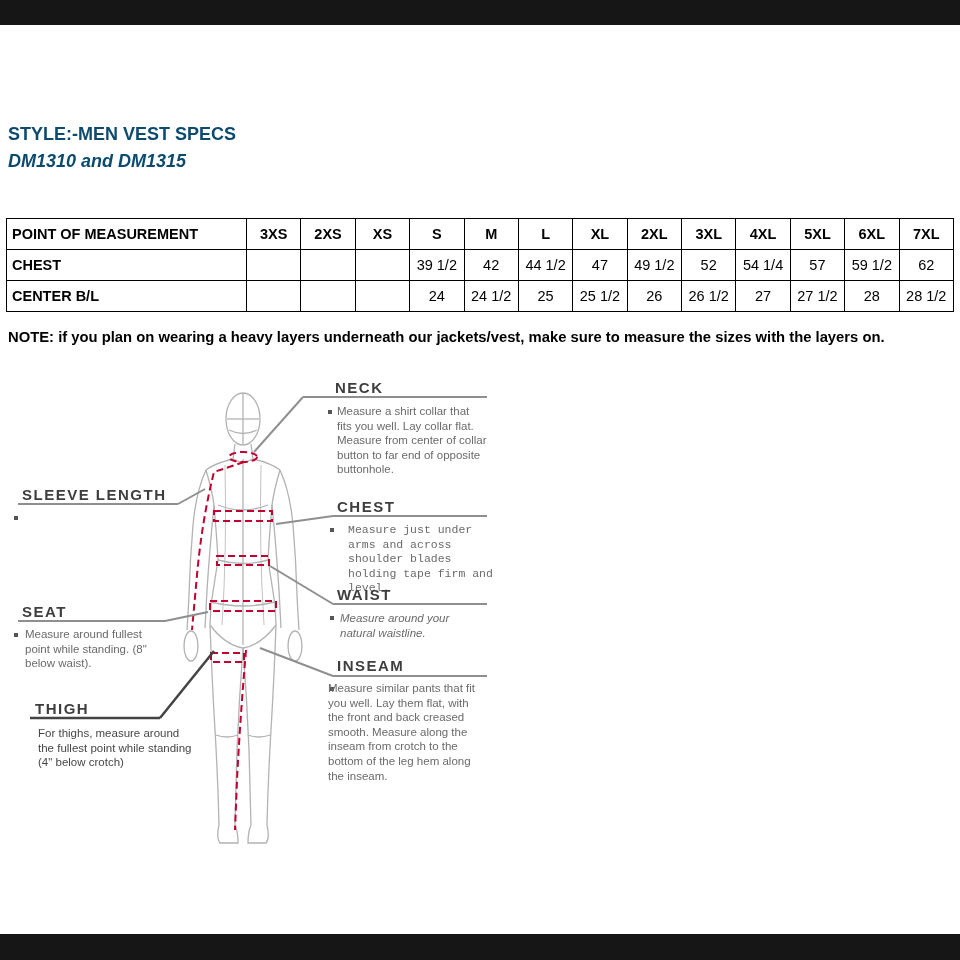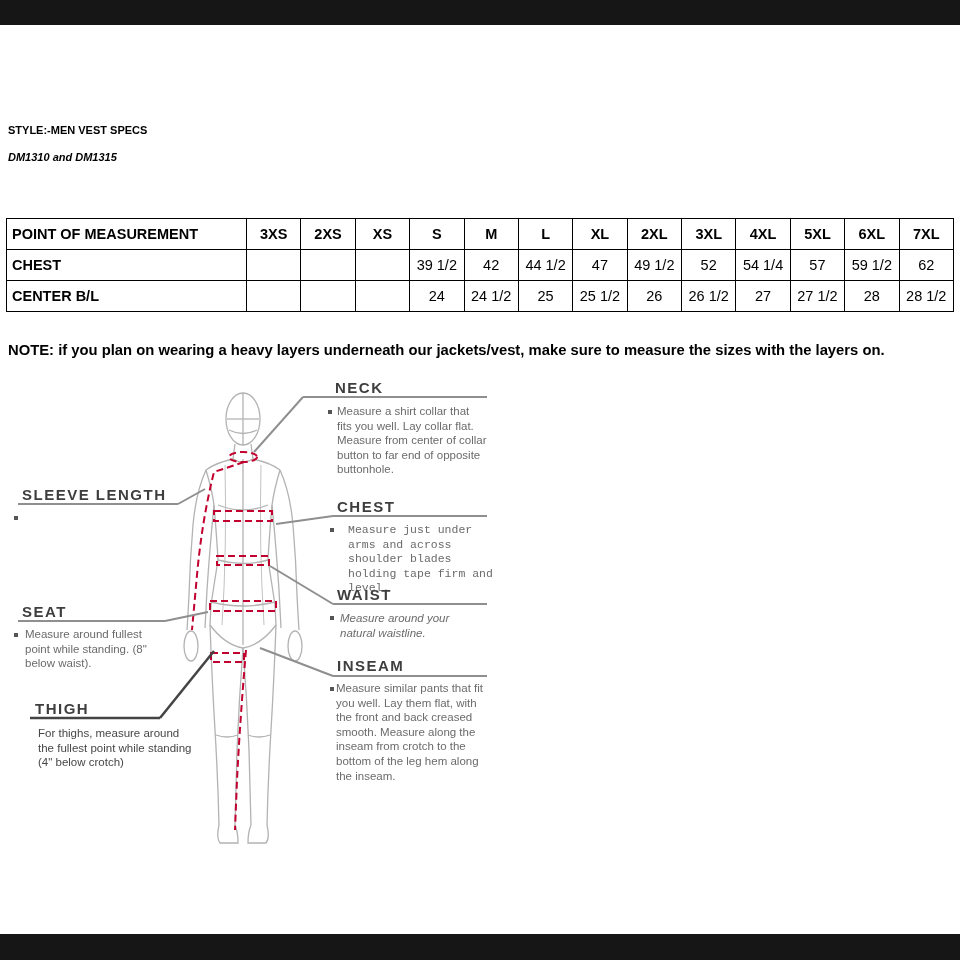--- a/index.html
+++ b/index.html
@@ -1,24 +1,24 @@
 <!DOCTYPE html>
 <html><head>
 <meta charset="utf-8">
 <style>
   html,body{margin:0;padding:0;background:#ffffff;}
   .page{position:relative;width:960px;height:960px;background:#ffffff;overflow:hidden;
         font-family:"Liberation Sans",sans-serif;color:#000;}
   .bar{position:absolute;left:0;width:960px;background:#161616;}
   .bar.top{top:0;height:25px;}
   .bar.bottom{top:934px;height:26px;}
-  .title-line{position:absolute;left:8px;font-size:11px;font-weight:bold;color:#000000;}
+  .title-line{position:absolute;left:8px;font-size:18px;font-weight:bold;color:#0c4a6e;}
   .title1{top:124px;}
   .title2{top:151px;font-style:italic;}
-  .note{position:absolute;left:8px;top:342px;font-size:14.8px;font-weight:bold;white-space:nowrap;}
+  .note{position:absolute;left:8px;top:329px;font-size:14.8px;font-weight:bold;white-space:nowrap;}
   table.spec{position:absolute;left:6px;top:218px;width:948px;border-collapse:collapse;
              table-layout:fixed;font-size:14.5px;border:1px solid #b91c1c;}
   table.spec td{border:1px solid #000;height:30px;text-align:center;padding:0 2px;
                 overflow:hidden;white-space:nowrap;}
   table.spec tr.head td{font-weight:bold;}
   table.spec td.rowlabel{text-align:left;padding-left:5px;font-weight:bold;}
   .diagram-svg{position:absolute;left:0;top:370px;width:960px;height:500px;}
   .lbl{position:absolute;font-size:15px;font-weight:bold;letter-spacing:1.5px;color:#3e3e3e;white-space:nowrap;}
   .desc{position:absolute;font-size:11.5px;line-height:14.6px;color:#6b6b6b;}
   .desc.dark{color:#474747;}
@@ -180,21 +180,21 @@
   <div class="lbl" style="left:337px;top:498px;">CHEST</div>
   <div class="bullet" style="left:330px;top:528px;"></div>
   <div class="desc" style="left:348px;top:523px;width:155px;font-family:Liberation Mono, monospace;">Measure just under arms and across shoulder blades holding tape firm and level.</div>
 
   <div class="lbl" style="left:337px;top:586px;">WAIST</div>
   <div class="bullet" style="left:330px;top:616px;"></div>
   <div class="desc" style="left:340px;top:611px;width:140px;font-style:italic;">Measure around your natural waistline.</div>
 
   <div class="lbl" style="left:337px;top:657px;">INSEAM</div>
   <div class="bullet" style="left:330px;top:687px;"></div>
-  <div class="desc" style="left:336px;top:681px;width:150px;">Measure similar pants that fit you well. Lay them flat, with the front and back creased smooth. Measure along the inseam from crotch to the bottom of the leg hem along the inseam.</div>
+  <div class="desc" style="left:328px;top:681px;width:150px;">Measure similar pants that fit you well. Lay them flat, with the front and back creased smooth. Measure along the inseam from crotch to the bottom of the leg hem along the inseam.</div>
 
   <div class="lbl" style="left:22px;top:486px;">SLEEVE LENGTH</div>
   <div class="bullet" style="left:14px;top:516px;"></div>
 
   <div class="lbl" style="left:22px;top:603px;">SEAT</div>
   <div class="bullet" style="left:14px;top:633px;"></div>
   <div class="desc" style="left:25px;top:627px;width:135px;">Measure around fullest point while standing. (8" below waist).</div>
 
   <div class="lbl" style="left:35px;top:700px;">THIGH</div>
   <div class="desc dark" style="left:38px;top:726px;width:155px;">For thighs, measure around the fullest point while standing (4" below crotch)</div>

